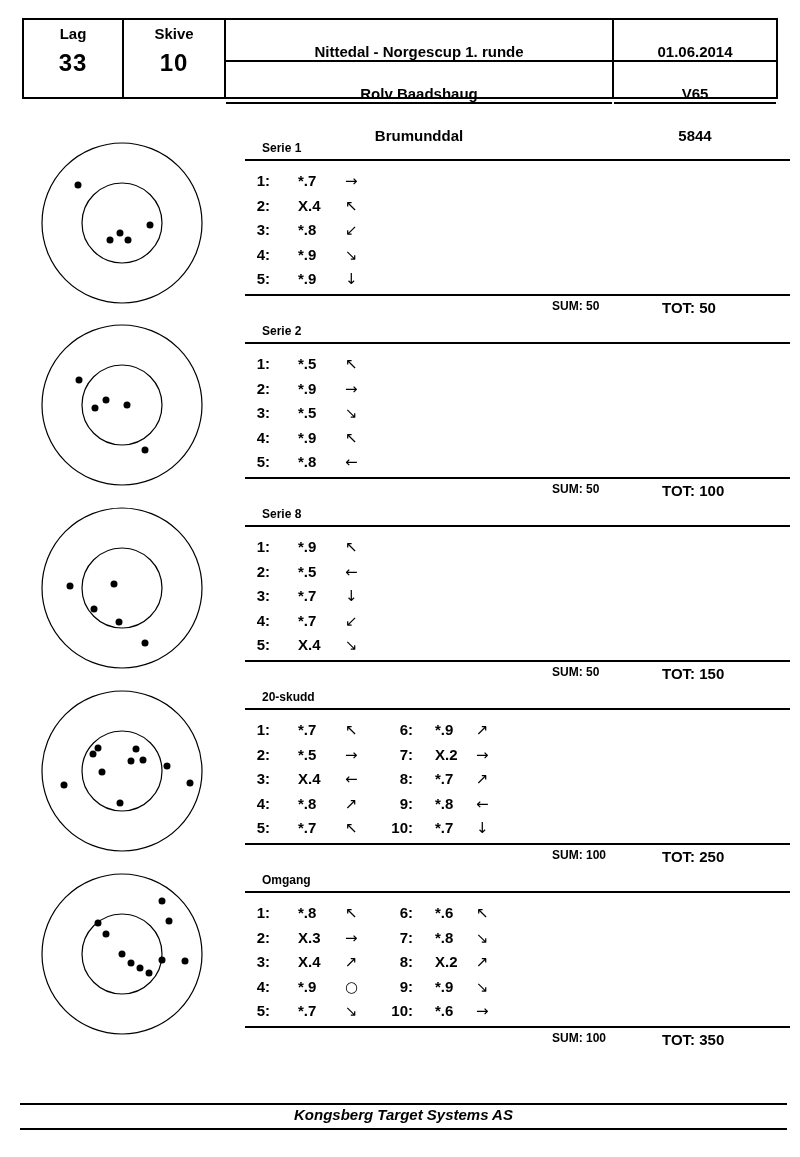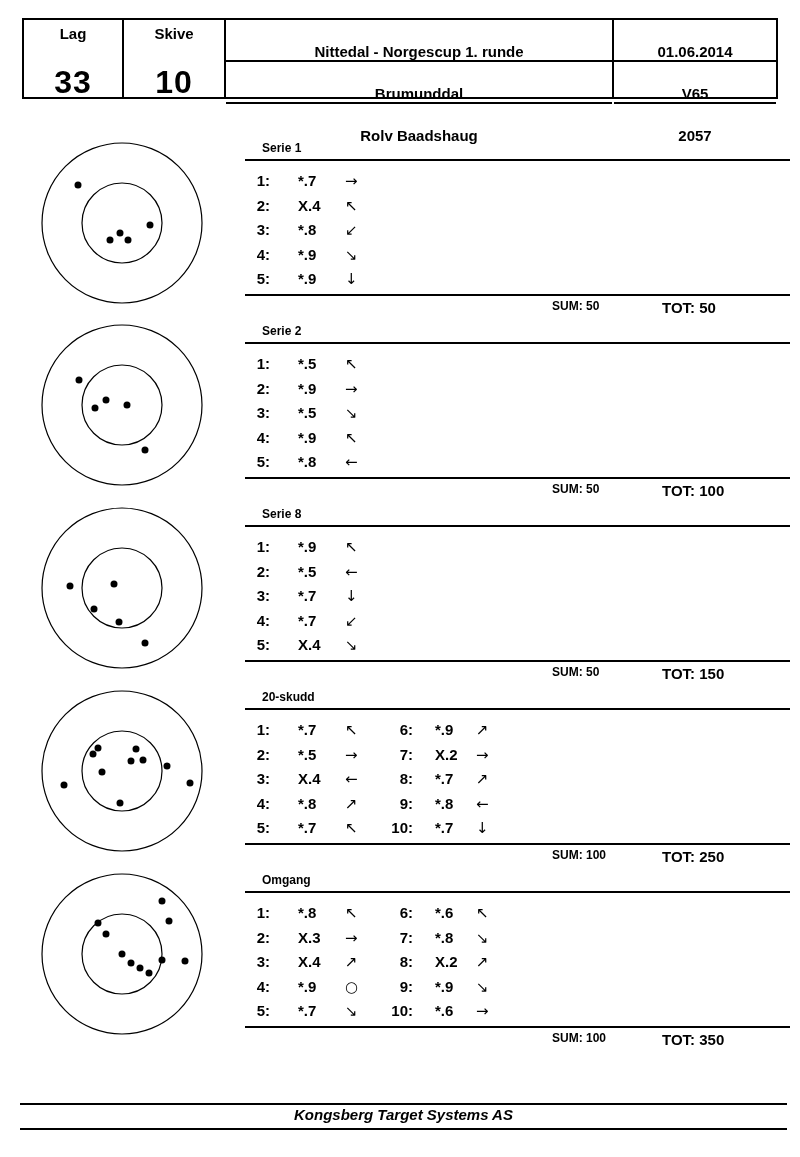--- a/index.html
+++ b/index.html
@@ -13,21 +13,21 @@
   .header-table{
     position:absolute;left:22px;top:18px;width:756px;height:81px;
     border:2px solid #000;box-sizing:border-box;display:flex;
   }
   .cell-lag,.cell-skive{
     width:100px;border-right:2px solid #000;box-sizing:border-box;
     display:flex;flex-direction:column;align-items:center;
   }
   .cell-skive{width:102px;}
   .hdr-label{font-size:15px;margin-top:5px;}
-  .hdr-big{font-size:32px;margin-top:22px;letter-spacing:1px;}
+  .hdr-big{font-size:24px;margin-top:7px;letter-spacing:1px;}
   .col-mid{width:386px;display:flex;flex-direction:column;box-sizing:border-box;}
   .col-right{flex:1;border-left:2px solid #000;display:flex;flex-direction:column;box-sizing:border-box;justify-content:space-between;}
   .hrow{flex:1;display:flex;align-items:center;justify-content:center;
         font-size:15px;border-bottom:2px solid #000;box-sizing:border-box;margin-top:23px;}
   .hrow:last-child{border-bottom:none;}
   
   .target{position:absolute;left:37px;}
   
   .series{position:absolute;left:0;width:800px;height:183px;}
   .series-title{position:absolute;left:262px;top:1px;font-size:12px;}
@@ -58,27 +58,27 @@
     <div class="cell-lag">
       <div class="hdr-label">Lag</div>
       <div class="hdr-big">33</div>
     </div>
     <div class="cell-skive">
       <div class="hdr-label">Skive</div>
       <div class="hdr-big">10</div>
     </div>
     <div class="col-mid">
       <div class="hrow">Nittedal - Norgescup 1. runde</div>
+      <div class="hrow">Rolv Baadshaug</div>
       <div class="hrow">Brumunddal</div>
-      <div class="hrow">Rolv Baadshaug</div>
     </div>
     <div class="col-right">
       <div class="hrow">01.06.2014</div>
       <div class="hrow">V65</div>
-      <div class="hrow">2057</div>
+      <div class="hrow">5844</div>
     </div>
   </div>
 
   <svg class="target" width="170" height="170" viewBox="0 0 170 170" style="top:138px">
       <circle cx="85" cy="85" r="80" fill="none" stroke="#000" stroke-width="1.2"></circle>
       <circle cx="85" cy="85" r="40" fill="none" stroke="#000" stroke-width="1.2"></circle>
       <circle cx="41" cy="47" r="3.5" fill="#000"></circle>
       <circle cx="73" cy="102" r="3.5" fill="#000"></circle>
       <circle cx="83" cy="95" r="3.5" fill="#000"></circle>
       <circle cx="91" cy="102" r="3.5" fill="#000"></circle>

